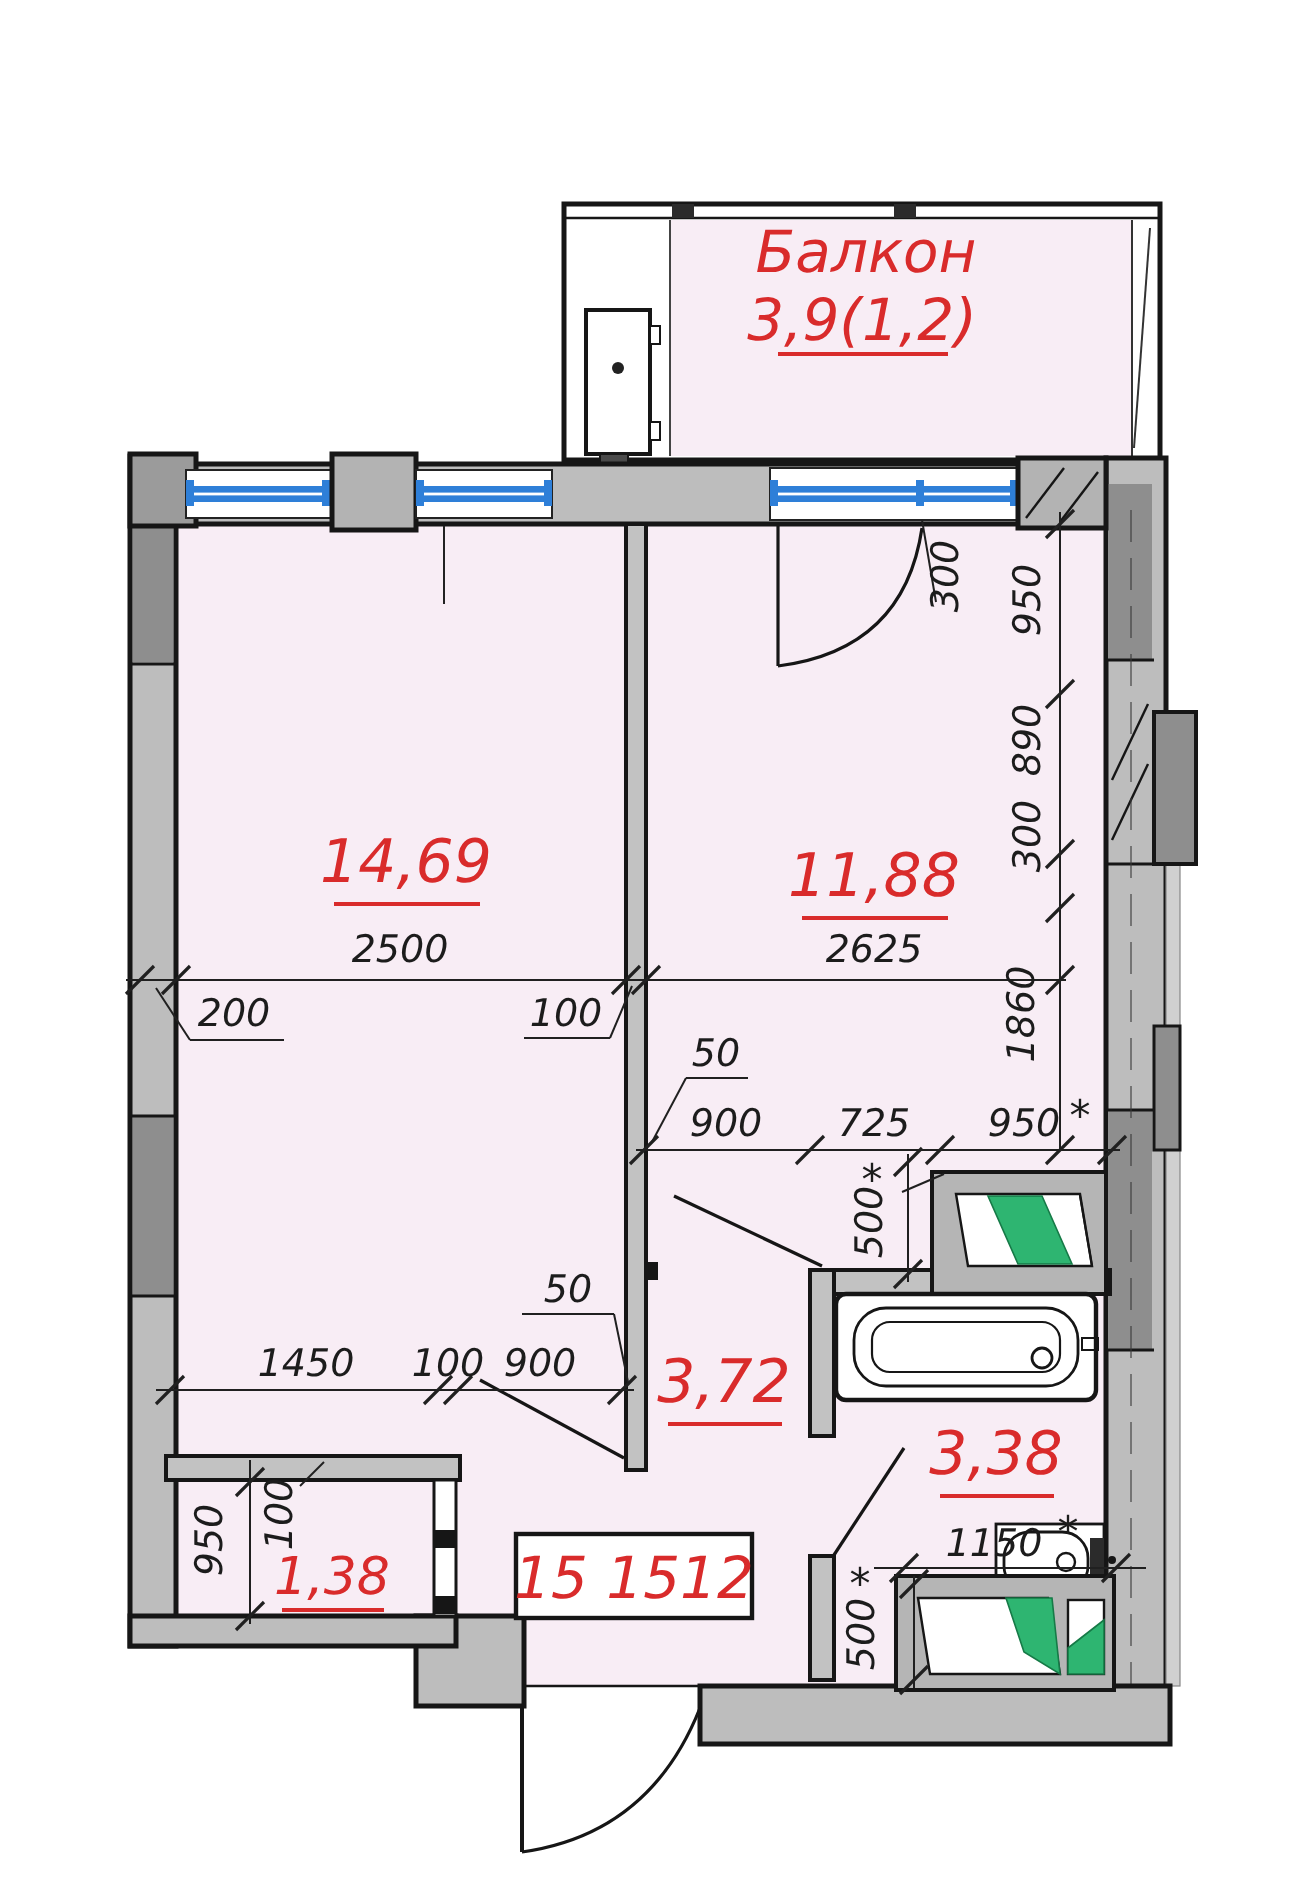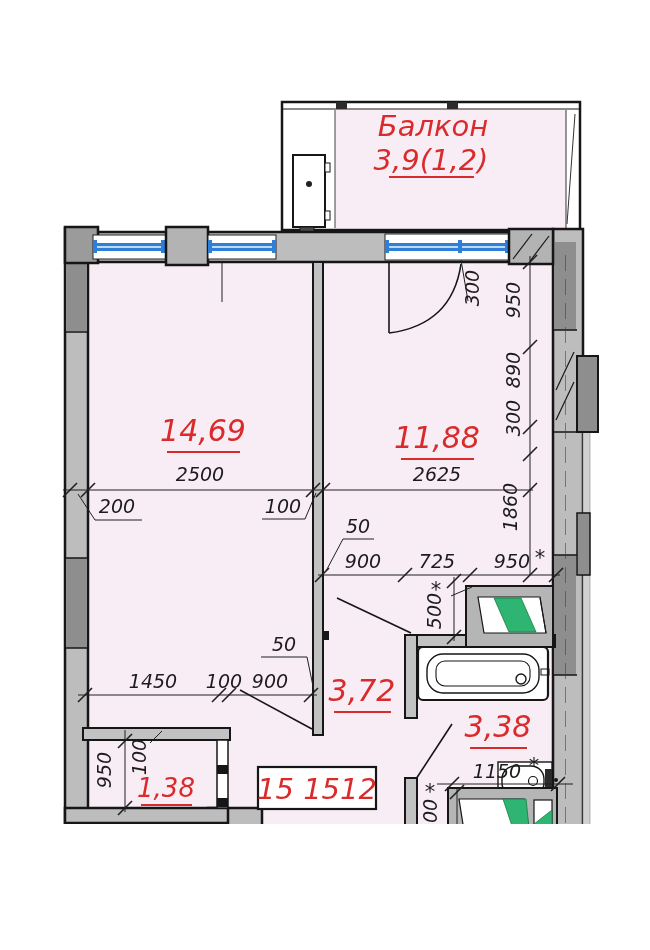--- a/index.html
+++ b/index.html
@@ -1,16 +1,16 @@
 <!DOCTYPE html>
 <html><head>
 <meta charset="utf-8">
 <style>
   html,body{margin:0;padding:0;background:#ffffff;}
-  .stage{width:650px;height:824px;position:relative;background:#eab308;font-family:"DejaVu Sans",sans-serif;}
+  .stage{width:650px;height:950px;position:relative;background:#eab308;font-family:"DejaVu Sans",sans-serif;}
   svg{display:block;}
   text{font-family:"DejaVu Sans",sans-serif;}
   .dim{font-style:italic;font-size:19px;fill:#1c1c1c;}
   .dim-s{font-style:italic;font-size:21px;fill:#1c1c1c;}
   .red{font-style:italic;font-size:30px;fill:#d92b2b;}
   .red-s{font-style:italic;font-size:26px;fill:#d92b2b;}
   .red-t{font-style:italic;font-size:29px;fill:#d92b2b;}
 </style>
 </head>
 <body>

